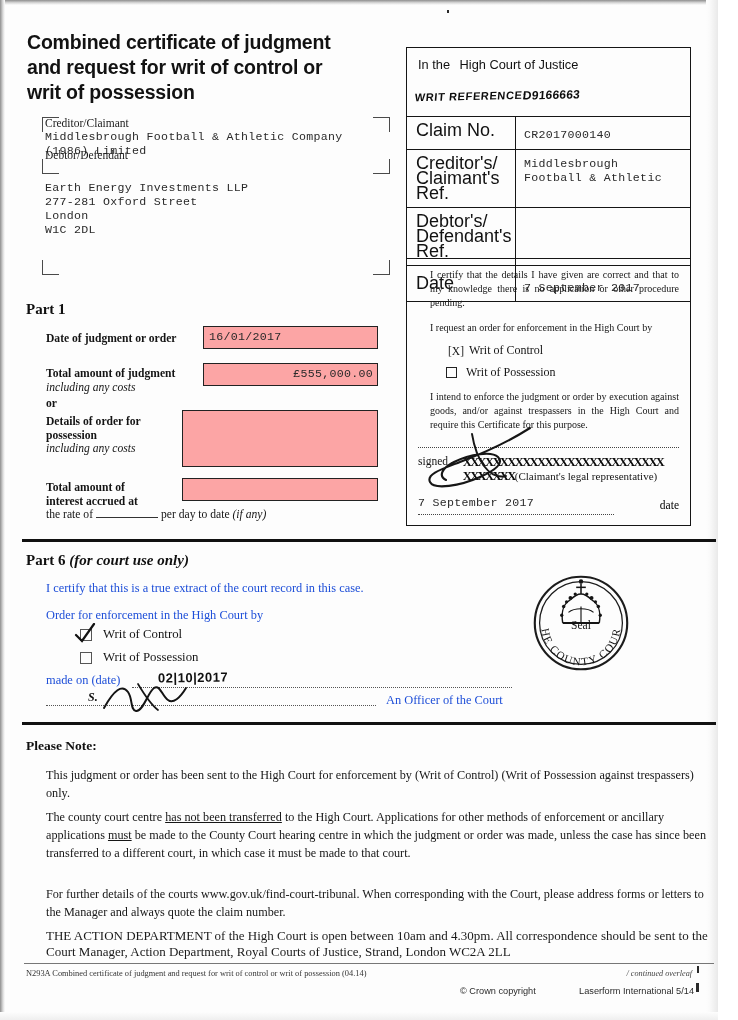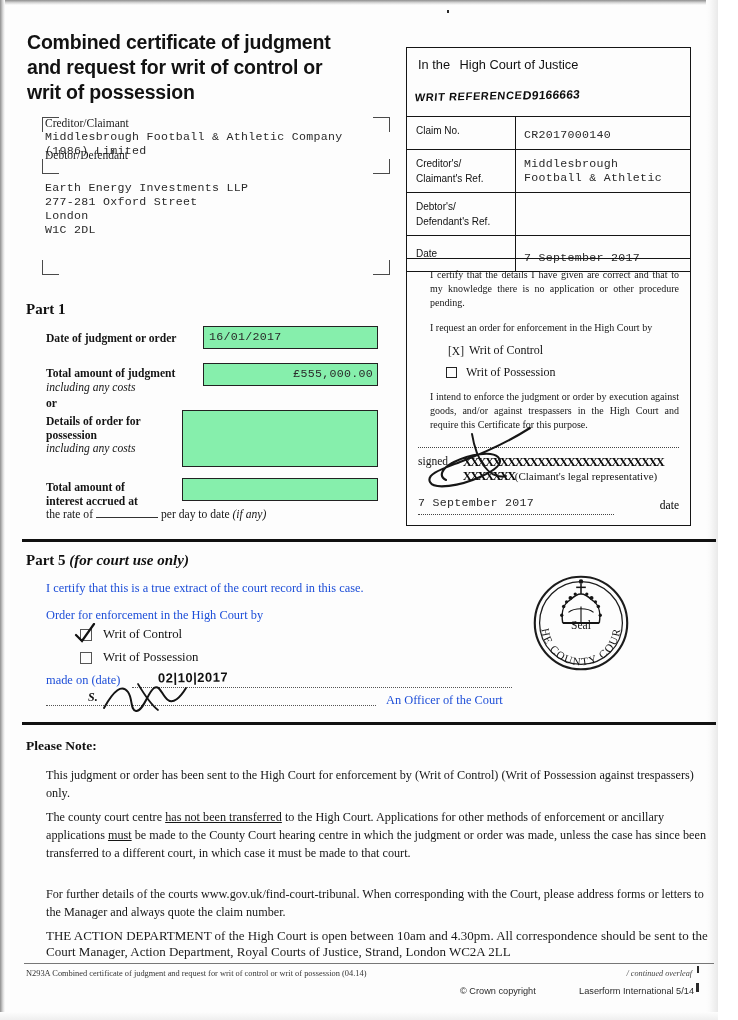--- a/index.html
+++ b/index.html
@@ -104,21 +104,21 @@
     display: flex;
     border-top: 1.4px solid #151515;
     box-sizing: border-box;
   }
   .court-row:first-child { border-top: none; }
   .court-cell-label {
     width: 109px;
     flex: 0 0 109px;
     padding: 6px 0 6px 9px;
     font-family: "Liberation Sans", sans-serif;
-    font-size: 10px;
+    font-size: 18px;
     line-height: 15px;
     color: #111;
     border-right: 1.4px solid #151515;
     box-sizing: border-box;
   }
   .court-cell-value {
     flex: 1 1 auto;
     padding: 7px 0 6px 8px;
     box-sizing: border-box;
   }
@@ -171,21 +171,21 @@
     color: #141414;
   }
   .p1-label em {
     font-weight: normal;
     font-style: italic;
   }
   .inputbox {
     position: absolute;
     border: 1.3px solid #222;
     box-sizing: border-box;
-    background: #86efac;
+    background: #fca5a5;
   }
   .inputbox .typed {
     padding: 3px 6px 0 5px;
     display: block;
   }
   .val-right { text-align: right; }
 
   .rate-line {
     position: absolute;
     font-family: "Liberation Serif", serif;
@@ -570,21 +570,21 @@
   </div>
 
   <svg class="scrawl" style="left:412px; top:420px;" width="180" height="75" viewBox="0 0 180 75">
     <path d="M118,8 C96,22 72,33 48,42 C30,49 14,54 18,62 C22,70 48,66 68,57 C84,50 92,43 86,37 C80,31 58,34 42,42 C30,48 26,56 34,60" fill="none" stroke="#161616" stroke-width="2.1" stroke-linecap="round"></path>
     <path d="M60,14 C62,26 66,38 72,46 C78,54 86,58 94,56" fill="none" stroke="#161616" stroke-width="1.9" stroke-linecap="round"></path>
   </svg>
 
   <div class="divider" style="top:539px;"></div>
 
   <div class="part-heading" style="left:26px; top:552px;">
-    <span>Part 5</span>
+    <span>Part 6</span>
     <span style="font-style:italic;">(for court use only)</span>
   </div>
 
   <div class="p2-text" style="left:46px; top:581px;">I certify that this is a true extract of the court record in this case.</div>
 
   <div class="p2-text" style="left:46px; top:608px;">Order for enforcement in the High Court by</div>
 
   <div class="p2-opt" style="left:80px; top:627px;">
     <span class="chk2" style="position:relative;">
       <svg width="22" height="20" viewBox="0 0 22 20" style="position:absolute; left:-7px; top:-7px;">

